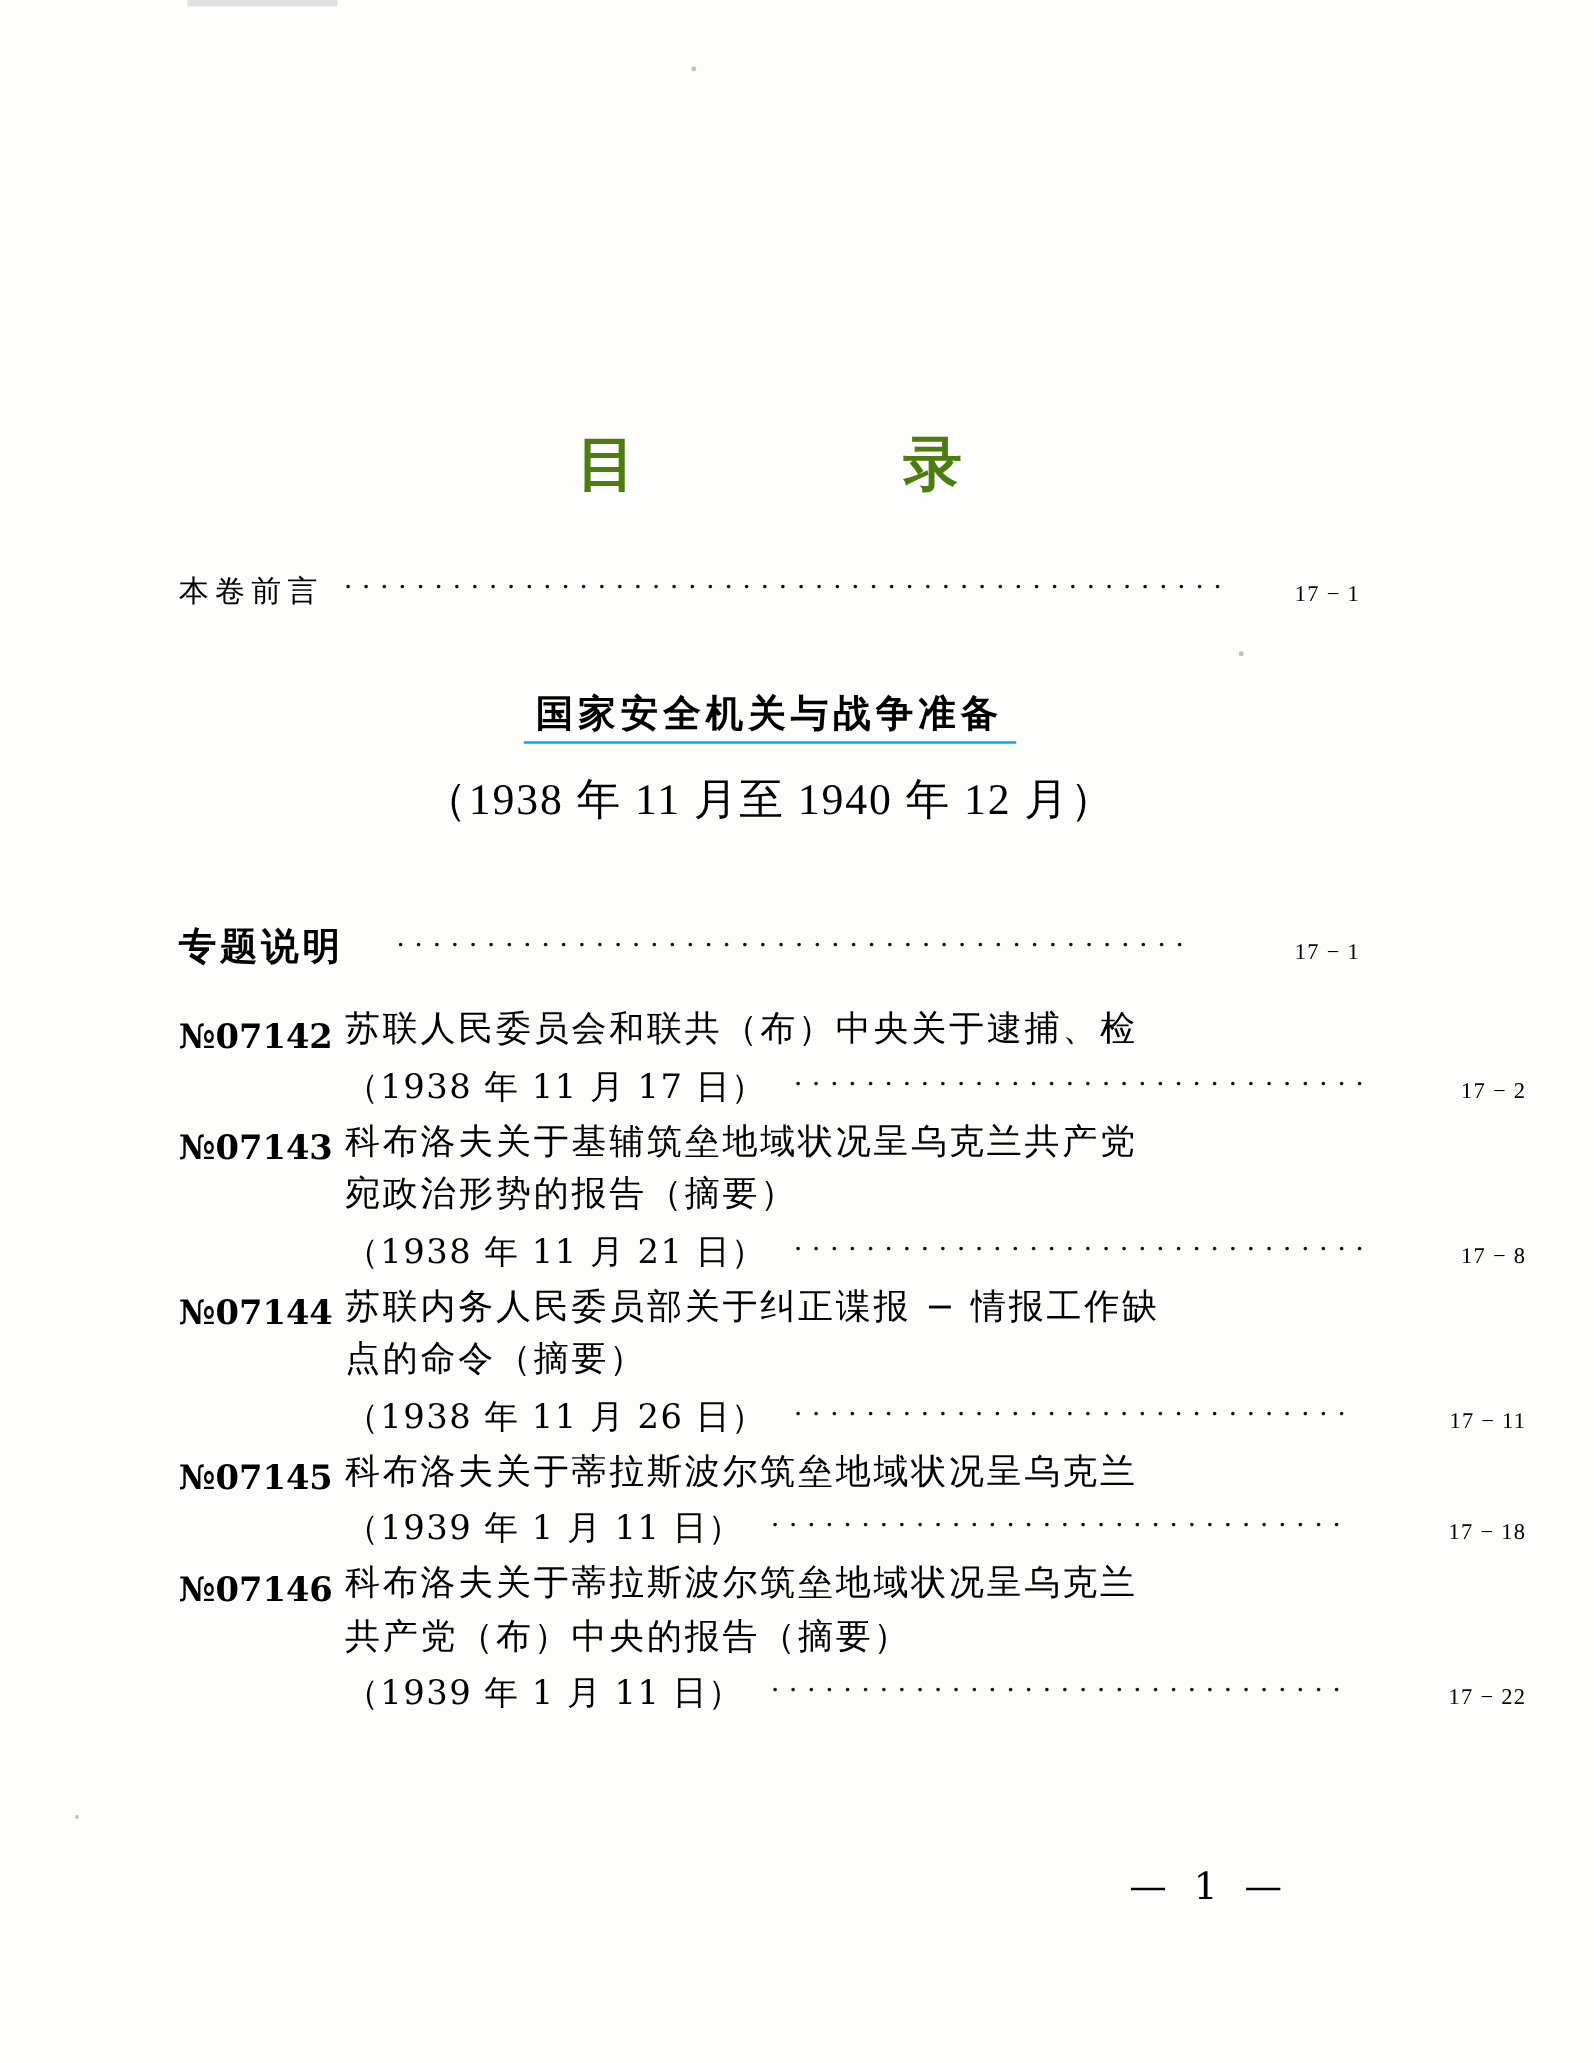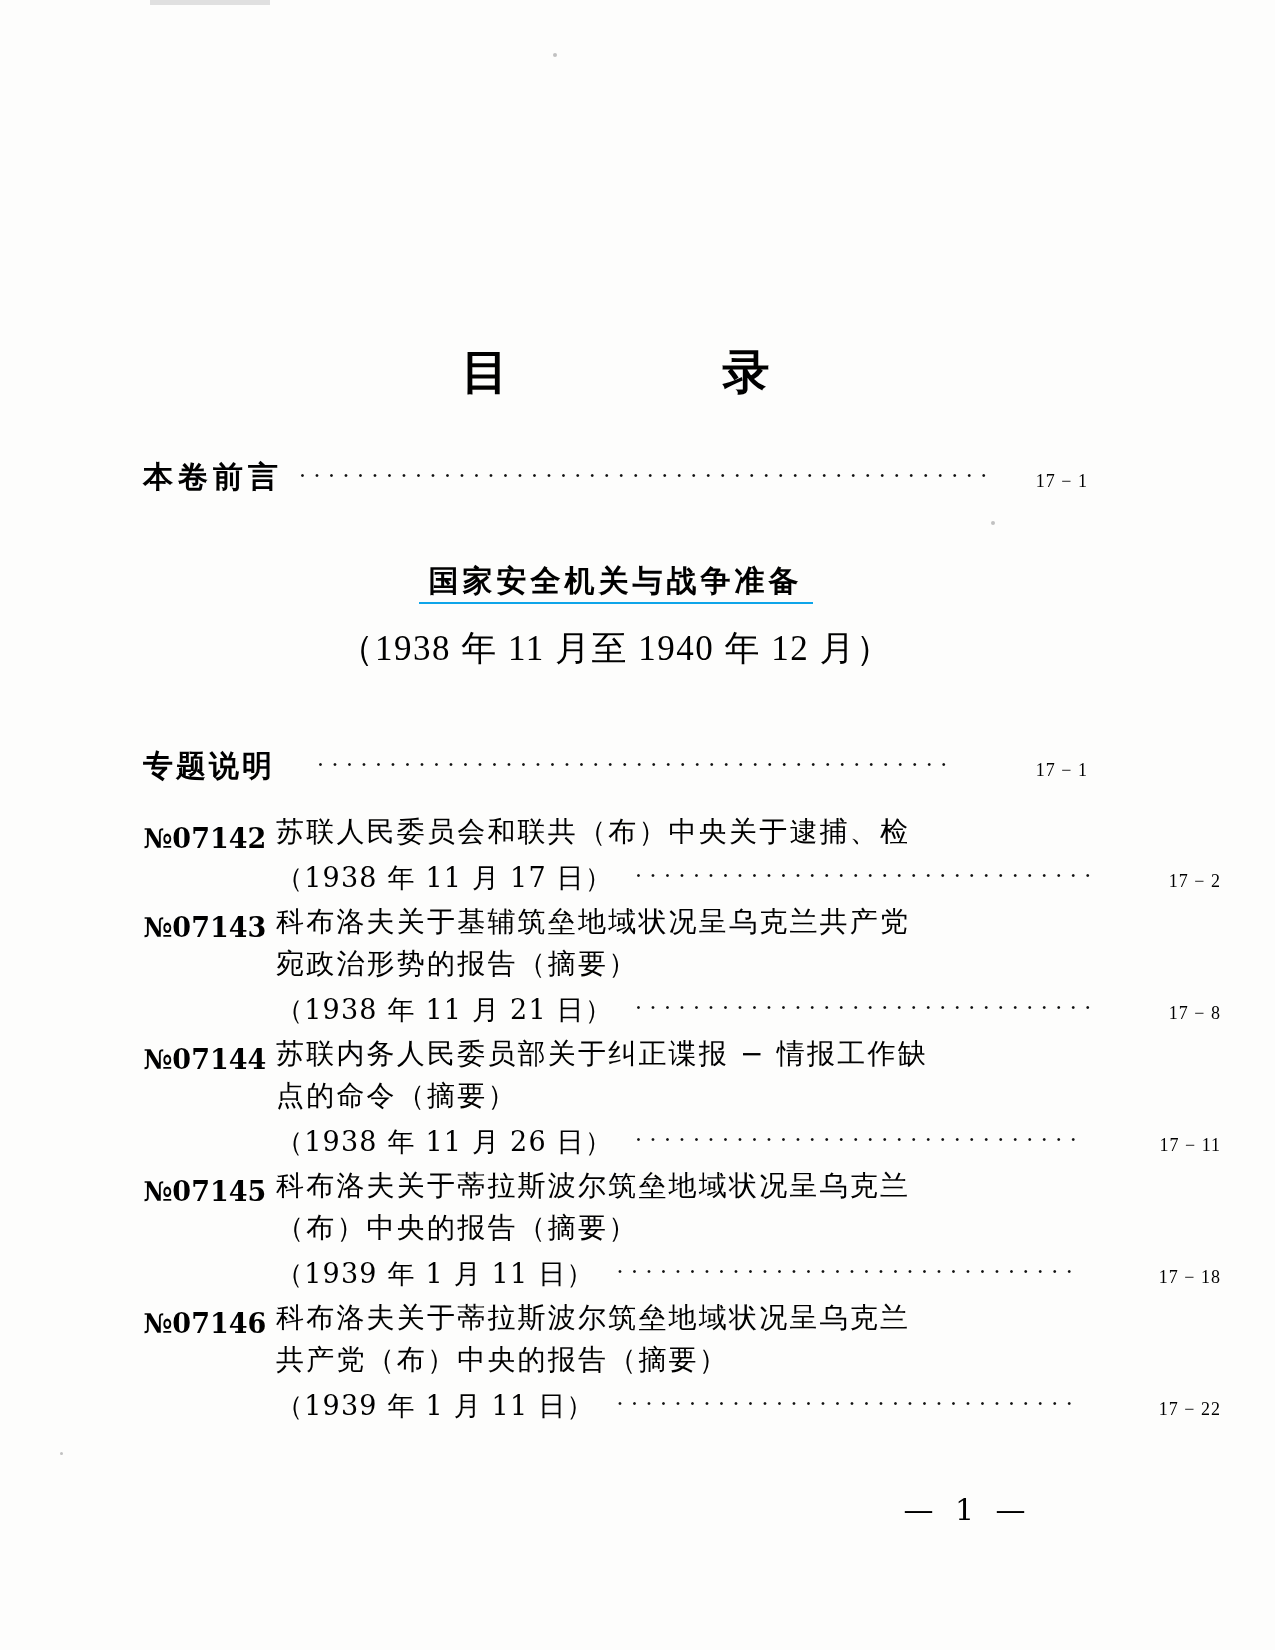--- a/index.html
+++ b/index.html
@@ -49,21 +49,21 @@
   
   .doc-title {
     text-align: center;
     font-family: "DejaVu Sans", sans-serif;
     font-weight: 700;
     font-size: 47px;
     letter-spacing: 40px;
     text-indent: 40px;
     margin-top: 348px;
     line-height: 1;
-    color: #000000;
+    color: #4d7c0f;
   }
 
   
   .toc-line {
     display: flex;
     align-items: baseline;
     width: 100%;
   }
   .toc-label {
     white-space: nowrap;
@@ -90,22 +90,22 @@
     text-align: right;
     min-width: 96px;
   }
 
   
   .preface-row {
     margin-top: 62px;
   }
   .preface-row .toc-label {
     font-family: "DejaVu Sans", sans-serif;
-    font-weight: 700;
-    font-size: 30px;
+    font-weight: 400;
+    font-size: 24px;
     letter-spacing: 5px;
   }
   .preface-row .leader { margin-left: 16px; }
 
   
   .section-block {
     margin-top: 66px;
     text-align: center;
   }
   .section-title {
@@ -263,21 +263,20 @@
           <span class="leader">·······························</span>
           <span class="pageref">17 − 11</span>
         </div>
       </div>
 
       <div class="entry">
         <div class="entry-first">
           <span class="entry-id">№07145</span>
           <span class="entry-text">科布洛夫关于蒂拉斯波尔筑垒地域状况呈乌克兰</span>
         </div>
-        <div class="entry-cont">（布）中央的报告（摘要）</div>
         <div class="toc-line entry-dateline">
           <span class="toc-label">（1939 年 1 月 11 日）</span>
           <span class="leader">································</span>
           <span class="pageref">17 − 18</span>
         </div>
       </div>
 
       <div class="entry">
         <div class="entry-first">
           <span class="entry-id">№07146</span>

